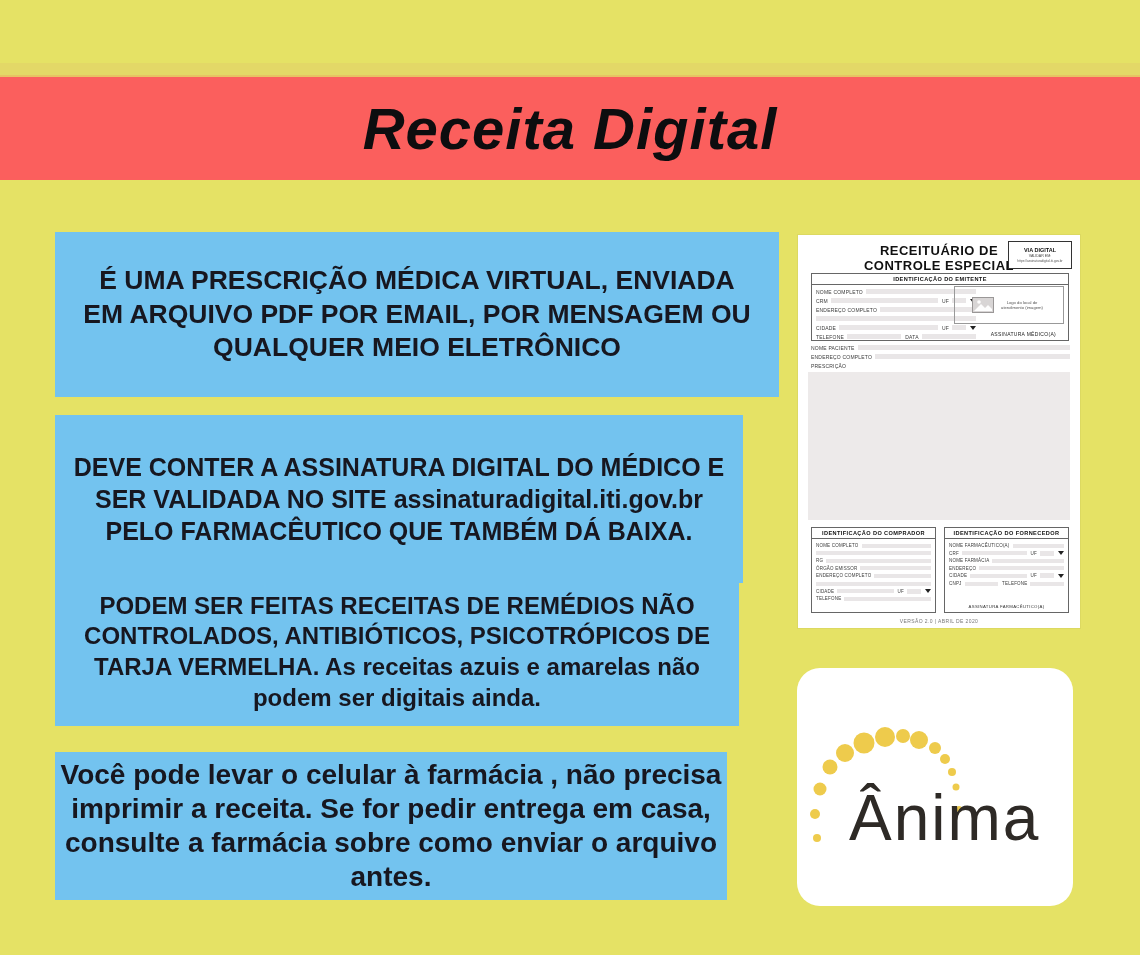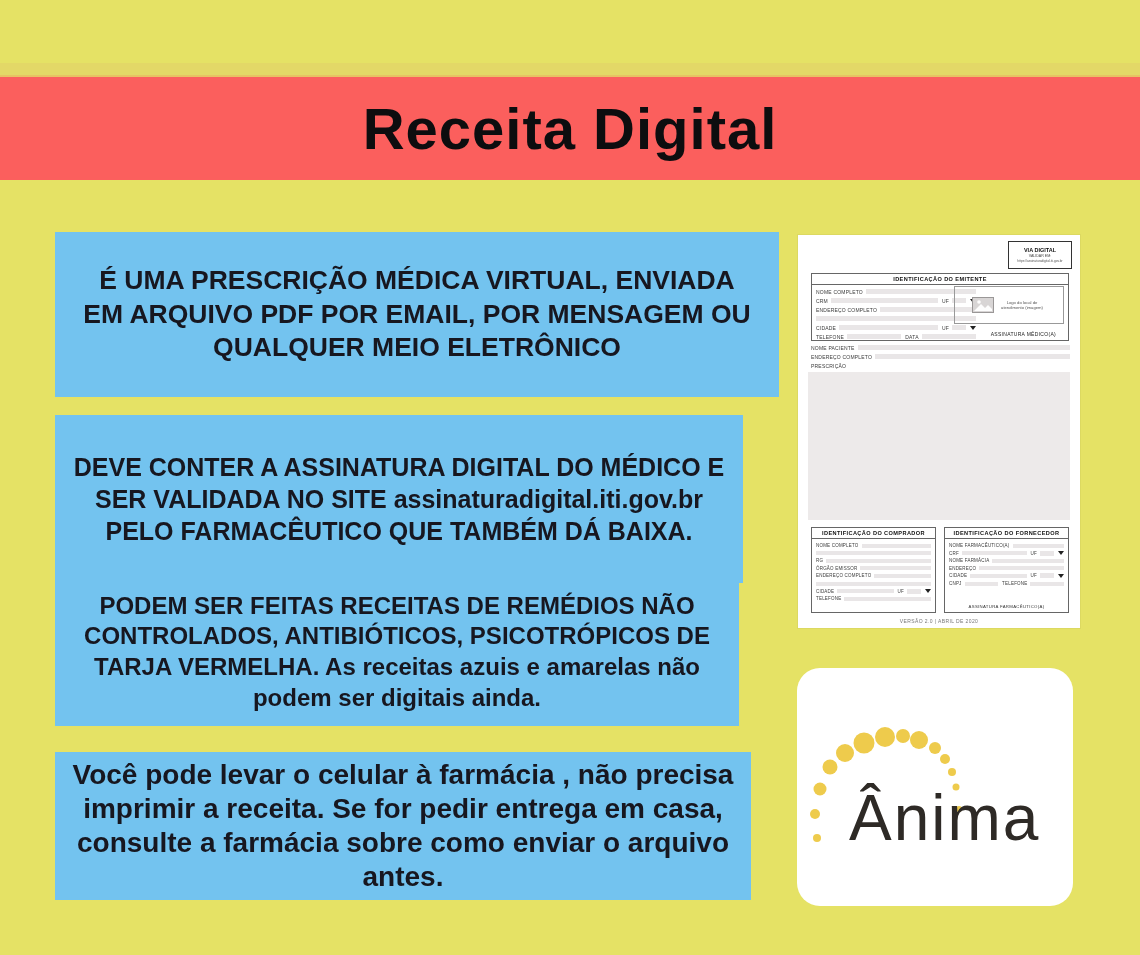--- a/index.html
+++ b/index.html
@@ -9,32 +9,32 @@
     font-family:"Liberation Sans", sans-serif;
   }
   
   .accent-strip{position:absolute;left:0;top:63px;width:100%;height:14px;background:#e3d867;}
   .accent-line{position:absolute;left:0;top:75px;width:100%;height:2px;background:#e7c263;}
   .header-band{
     position:absolute;left:0;top:77px;width:100%;height:103px;background:#fb5f5d;
     display:flex;align-items:center;justify-content:center;
   }
   .header-band h1{
-    margin:0;font-size:58px;font-weight:800;color:#0d0d0f;letter-spacing:1px;
+    margin:0;font-size:58px;font-weight:800;color:#0d0d0f;letter-spacing:1px;font-style:italic;
   }
   
   .info-box{
     position:absolute;left:55px;width:672px;background:#73c3ef;color:#171720;
     display:flex;align-items:center;justify-content:center;text-align:center;
     font-weight:bold;line-height:1.28;
   }
   .box1{top:232px;height:143px;font-size:26.5px;padding:11px 26px;}
   .box2{top:415px;height:168px;font-size:25px;padding:0 8px;}
   .box3{top:578px;height:148px;font-size:24px;padding:0 6px;}
-  .box4{top:752px;height:148px;font-size:28px;padding:0 12px;line-height:1.22;}
+  .box4{top:752px;height:148px;font-size:28px;padding:0 0px;line-height:1.22;}
   .info-box p{margin:0;}
   
   .rx-form{
     position:absolute;left:798px;top:235px;width:282px;height:393px;background:#ffffff;
     color:#3a3a3a;box-shadow:0 0 0 1px rgba(0,0,0,0.04);
   }
   .f-title{
     position:absolute;top:9px;left:0;width:282px;text-align:center;
     font-size:13px;font-weight:bold;color:#111;line-height:1.15;letter-spacing:0.5px;
   }
@@ -104,20 +104,24 @@
 </div>
 <div class="info-box box3">
   <p>PODEM SER FEITAS RECEITAS DE REMÉDIOS NÃO CONTROLADOS, ANTIBIÓTICOS,  PSICOTRÓPICOS DE TARJA VERMELHA. As receitas azuis e amarelas não podem ser digitais ainda.</p>
 </div>
 <div class="info-box box4">
   <p>Você pode levar o celular à farmácia , não precisa imprimir a receita. Se for pedir entrega em casa, consulte a farmácia sobre como enviar o arquivo antes.</p>
 </div>
 
 <div class="rx-form">
 
+  <div class="f-title">
+    <div>RECEITUÁRIO DE</div>
+    <div>CONTROLE ESPECIAL</div>
+  </div>
 
   <div class="via-box">
     <div class="via-title">VIA DIGITAL</div>
     <div class="via-validate">VALIDAR EM:</div>
     <div class="via-url">https://assinaturadigital.iti.gov.br</div>
   </div>
 
   <div class="sec sec-em">
     <div class="sec-head">IDENTIFICAÇÃO DO EMITENTE</div>
     <div class="em-left">

